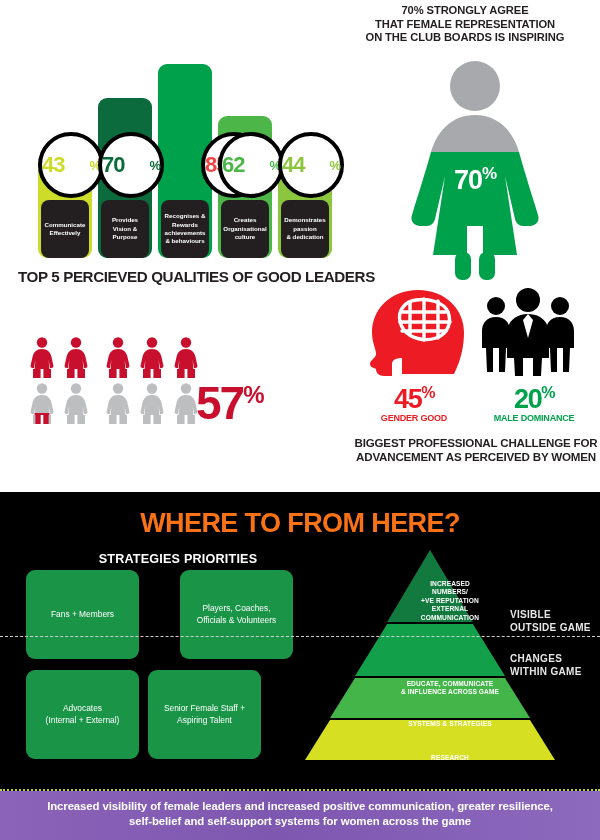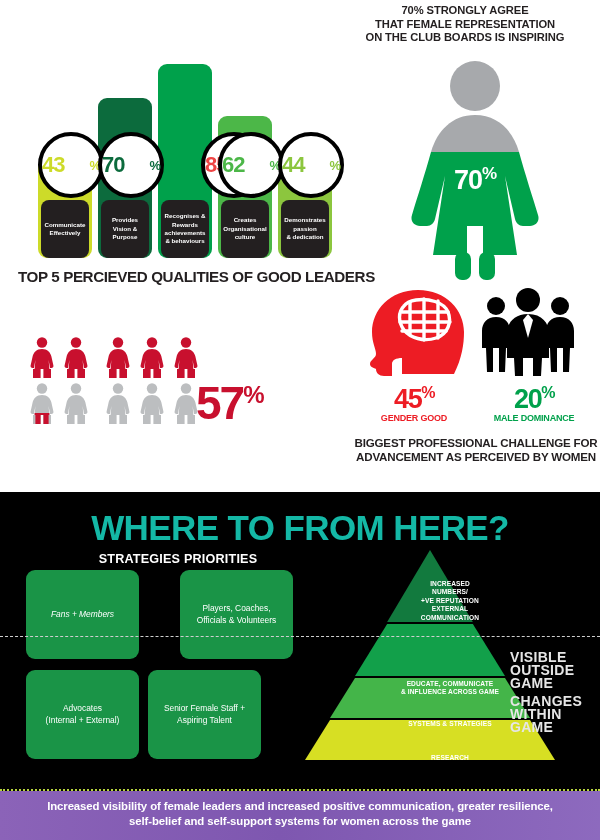--- a/index.html
+++ b/index.html
@@ -75,21 +75,21 @@
   .ch-lab{font-size:9px;font-weight:bold;letter-spacing:-0.2px;margin-top:-1px;}
   .ch-title{
     position:absolute;left:-10px;top:150px;width:256px;text-align:center;
     font-size:11.6px;line-height:13.5px;font-weight:bold;color:#231f20;letter-spacing:-0.2px;
   }
 
   
   .bottom{position:absolute;left:0;top:492px;width:600px;height:348px;background:#000;}
   .wtfh{
     position:absolute;left:0;top:16px;width:600px;text-align:center;
-    color:#14b8a6;font-size:35px;font-weight:bold;letter-spacing:-0.6px;
+    color:#f97316;font-size:27px;font-weight:bold;letter-spacing:-0.6px;
   }
   .sp-title{
     position:absolute;left:58px;top:60px;width:240px;text-align:center;
     color:#fff;font-size:12.6px;font-weight:bold;letter-spacing:0.2px;
   }
   .sp-grid{position:absolute;left:18px;top:78px;width:262px;height:190px;}
   .sp-card{
     position:absolute;width:113px;height:89px;background:#1a9447;border-radius:9px;
     color:#fff;font-size:8.4px;line-height:11.5px;text-align:center;
     display:flex;align-items:center;justify-content:center;padding:0 6px;box-sizing:border-box;
@@ -99,23 +99,22 @@
   .pyr{position:absolute;left:300px;top:58px;width:300px;height:222px;}
   .tier-txt{
     position:absolute;left:0;width:100%;text-align:center;color:#fff;
     font-size:6.6px;line-height:8.4px;font-weight:bold;letter-spacing:0.1px;
   }
   .dashline{
     position:absolute;left:0;top:636px;width:600px;height:0;
     border-top:1.5px dashed #cfcfcf;
   }
   .side-lab{
-    position:absolute;color:#e6e6e6;font-size:14px;line-height:13px;font-weight:bold;
+    position:absolute;color:#e6e6e6;font-size:10px;line-height:13px;font-weight:bold;
     letter-spacing:0.3px;
-    margin-top:43px;
   }
   .parity{
     position:absolute;left:40px;top:770px;width:520px;text-align:center;
     color:#fff;font-size:7.2px;line-height:10px;
   }
   .dotline{
     position:absolute;left:0;top:789px;width:600px;height:0;
     border-top:2px dotted #b7d43c;
   }
   .purple{
@@ -348,21 +347,21 @@
           </div>
         </div>
       <div class="ch-title" id="chTitle">BIGGEST PROFESSIONAL CHALLENGE FOR<br>ADVANCEMENT AS PERCEIVED BY WOMEN</div>
     </div>
   </div>
 
   <div class="bottom">
     <div class="wtfh">WHERE TO FROM HERE?</div>
     <div class="sp-title">STRATEGIES PRIORITIES</div>
     <div class="sp-grid" id="spGrid">
-        <div class="sp-card" style="left: 8px; top: 0px; font-style: italic;">
+        <div class="sp-card" style="left: 8px; top: 0px;">
           <div>Fans + Members</div>
         </div>
         <div class="sp-card" style="left: 118px; top: 0px; margin-left: 44px;">
           <div>Players, Coaches,<br>Officials &amp; Volunteers</div>
         </div>
         <div class="sp-card" style="left: 8px; top: 100px;">
           <div>Advocates<br>(Internal + External)</div>
         </div>
         <div class="sp-card" style="left: 130px; top: 100px;">
           <div>Senior Female Staff +<br>Aspiring Talent</div>

